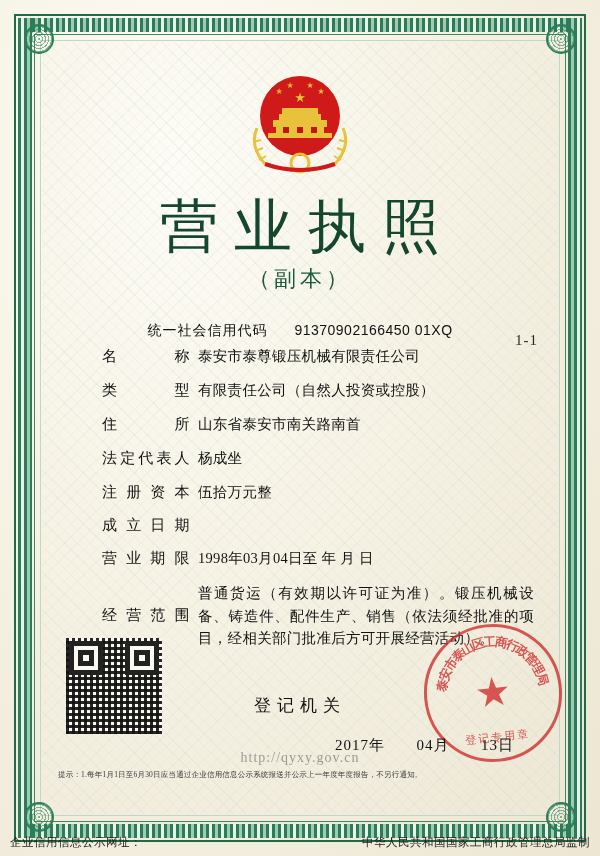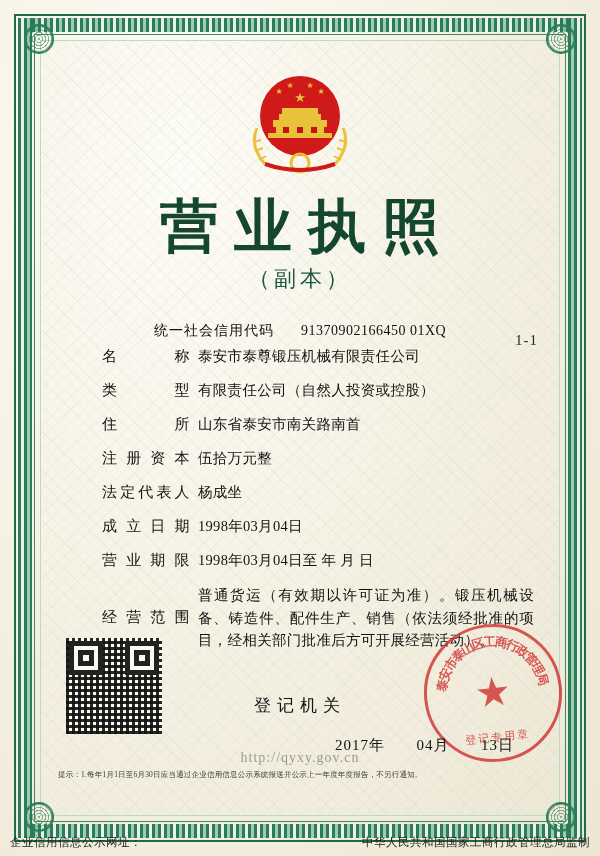--- a/index.html
+++ b/index.html
@@ -109,21 +109,21 @@
 
   
   .title {
     position: absolute;
     top: 142px;
     left: 0; right: 0;
     text-align: center;
     font-size: 58px;
     letter-spacing: 16px;
     text-indent: 16px;
-    font-weight: bold;
+    font-weight: normal;
     color: #15472f;
     font-family: "DejaVu Serif", "Liberation Serif", serif;
     text-shadow: 0 1px 0 rgba(255,255,255,0.6);
   }
   .subtitle {
     position: absolute;
     top: 218px;
     left: 0; right: 0;
     text-align: center;
     font-size: 22px;
@@ -144,21 +144,21 @@
     position: absolute;
     top: 276px;
     left: 0; right: 0;
     text-align: center;
     font-size: 14px;
     color: #111;
     letter-spacing: 1px;
   }
   .credit-code .code-num {
     letter-spacing: 0.5px;
-    font-family: Liberation Serif, serif;
+    font-family: Liberation Sans, sans-serif;
     margin-top: 33px;
   }
 
   
   .fields {
     position: absolute;
     top: 300px;
     left: 56px;
     right: 20px;
   }
@@ -388,30 +388,29 @@
       </div>
       <div class="row">
         <div class="label">类型</div>
         <div class="value">有限责任公司（自然人投资或控股）</div>
       </div>
       <div class="row">
         <div class="label">住所</div>
         <div class="value">山东省泰安市南关路南首</div>
       </div>
       <div class="row">
+        <div class="label">法定代表人</div>
+        <div class="value">杨成坐</div>
+      </div>
+      <div class="row">
         <div class="label">注册资本</div>
         <div class="value">伍拾万元整</div>
       </div>
       <div class="row">
-        <div class="label">法定代表人</div>
-        <div class="value">杨成坐</div>
-      </div>
-      <div class="row">
         <div class="label">成立日期</div>
-        <div class="value">1998年03月04日</div>
       </div>
       <div class="row">
         <div class="label">营业期限</div>
         <div class="value">1998年03月04日至    年  月  日</div>
       </div>
       <div class="row scope">
         <div class="label">经营范围</div>
         <div class="value">普通货运（有效期以许可证为准）。锻压机械设备、铸造件、配件生产、销售（依法须经批准的项目，经相关部门批准后方可开展经营活动）。</div>
       </div>
     </div>

